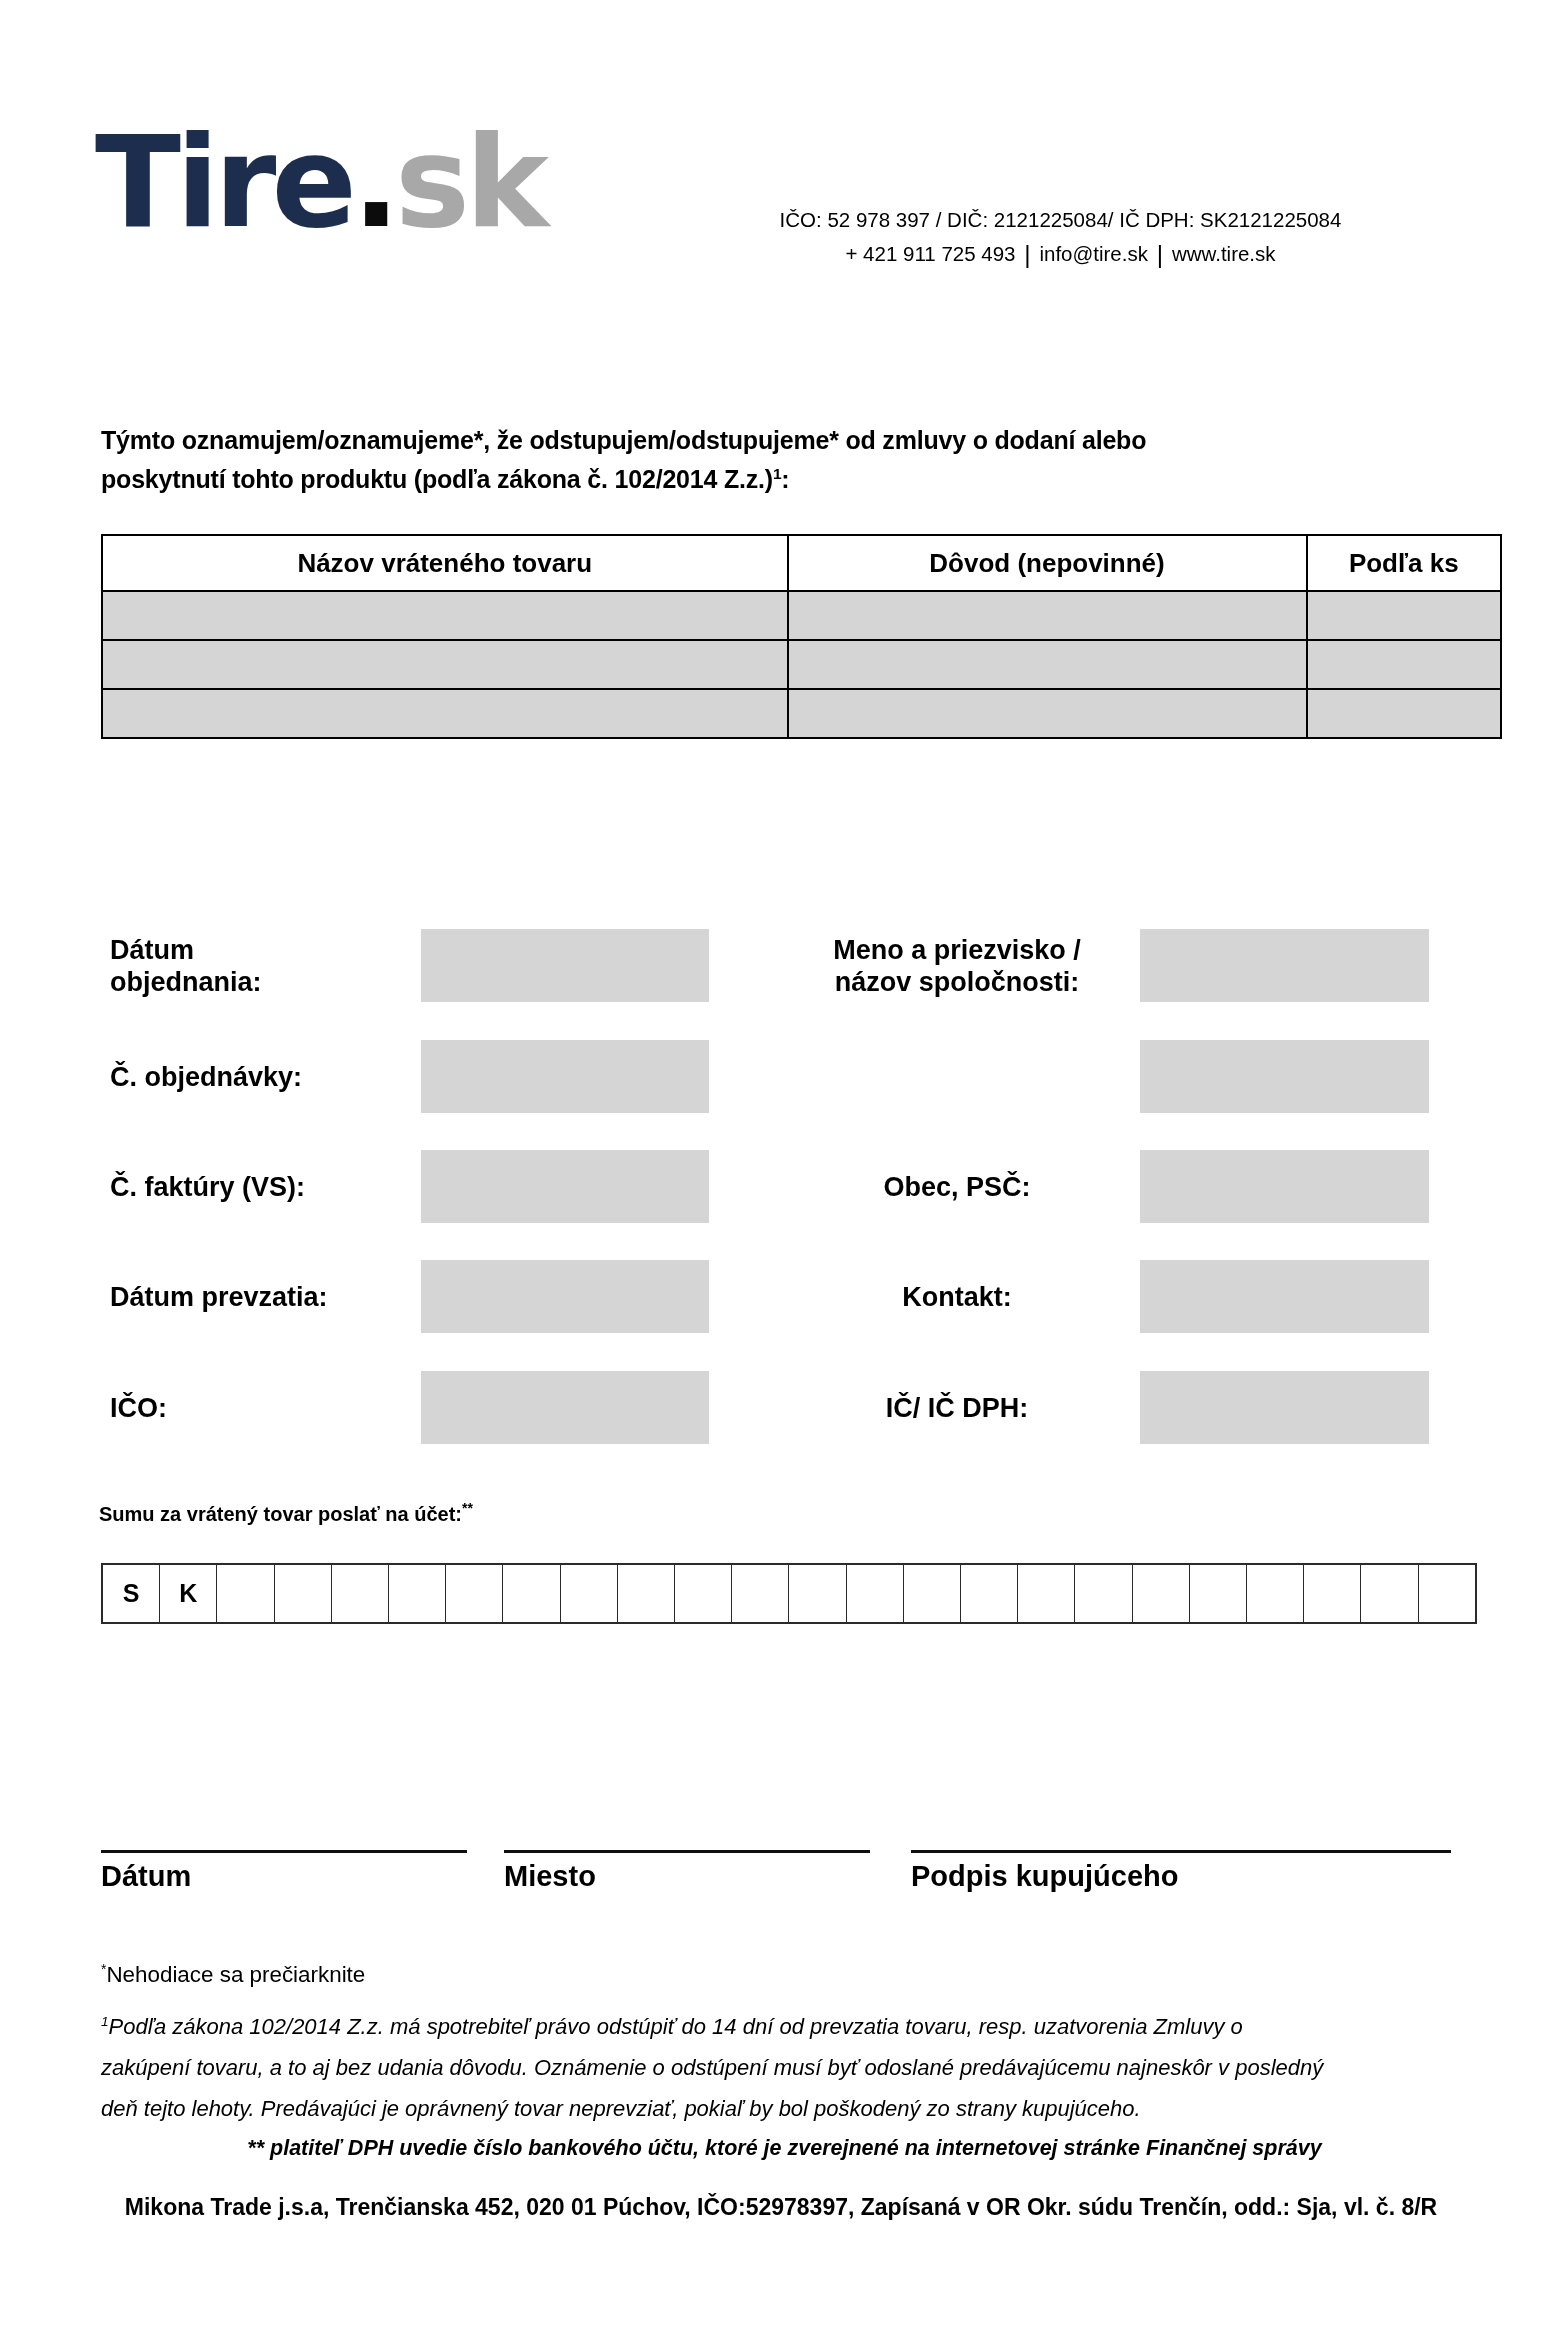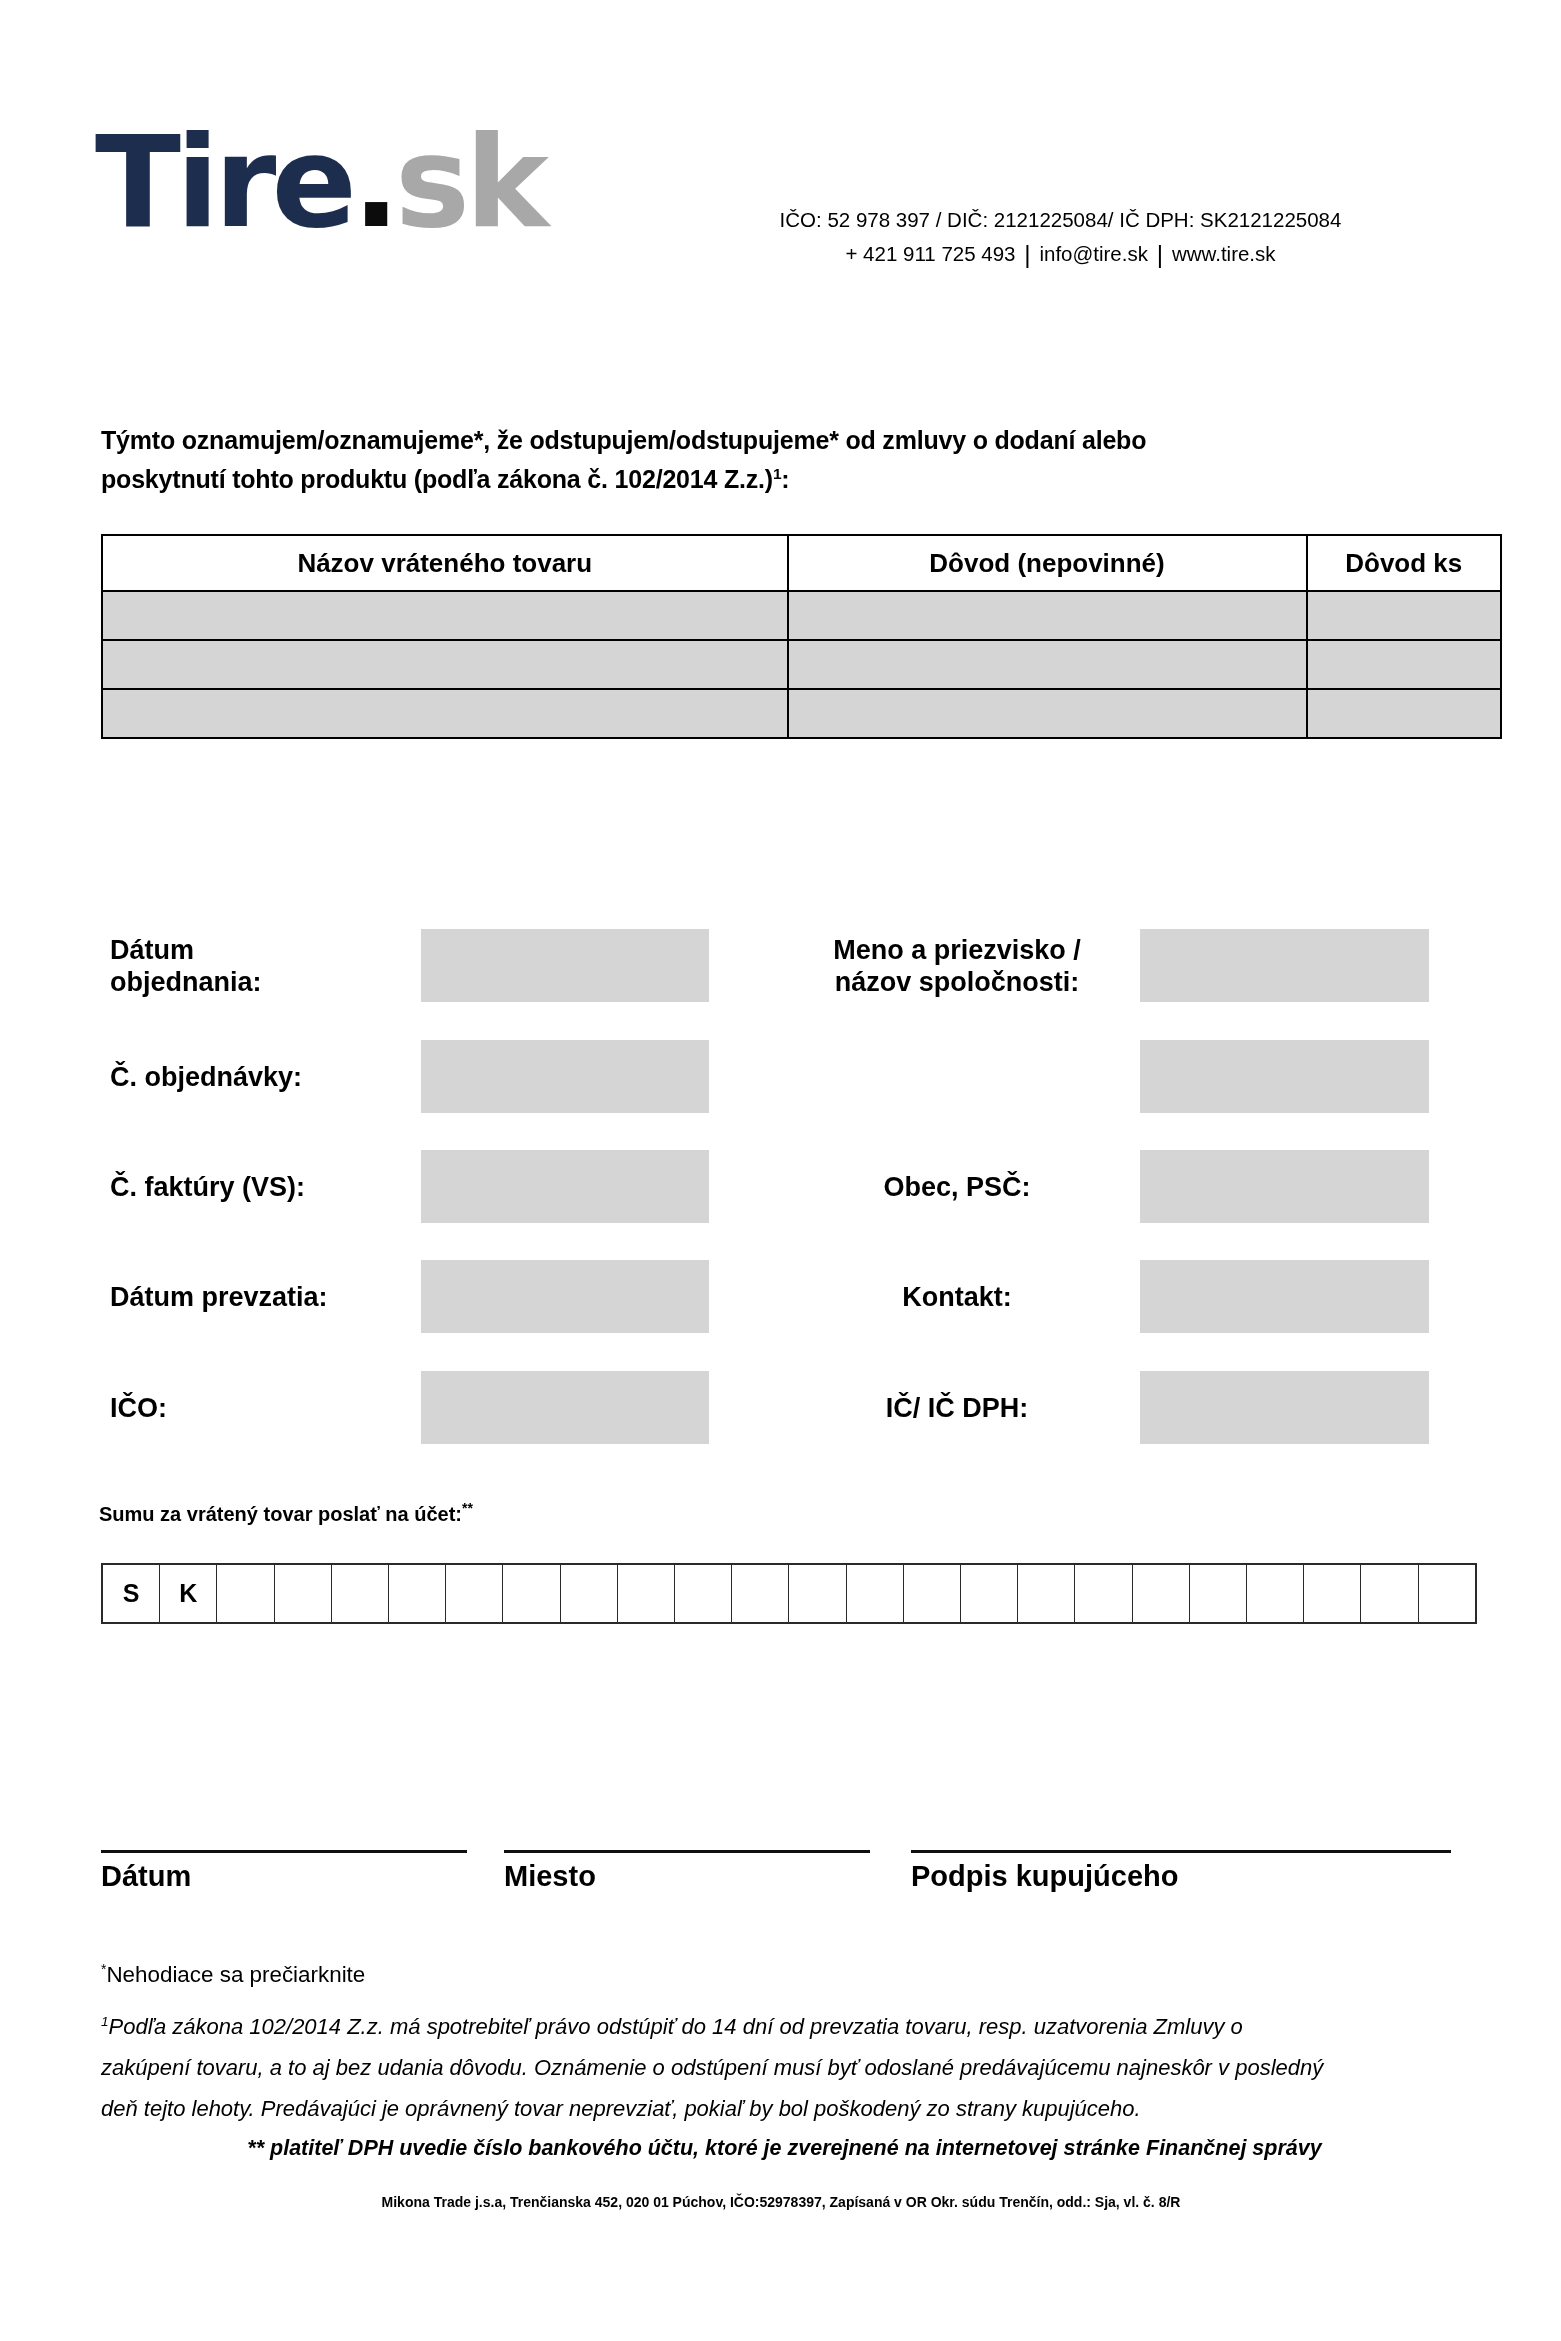--- a/index.html
+++ b/index.html
@@ -62,21 +62,21 @@
   .sig-label { margin-top:6.8px; font-size:29px; font-weight:bold; }
 
   
   .footnote1 { position:absolute; left:101px; top:1962px; font-size:22.4px; }
   .footnote2 { position:absolute; left:101px; top:2006px; width:1395px; font-size:22px; font-style:italic;
                line-height:41px; }
   .footnote2 .body { white-space:pre-line; }
   .footnote3 { position:absolute; left:87px; top:2136px; width:1395px; font-size:21.5px;
                font-style:italic; font-weight:bold;text-align:center; }
   .company-line { position:absolute; left:59px; top:2194px; width:1444px; text-align:center;
-                  font-size:14px; font-weight:bold; }
+                  font-size:23px; font-weight:bold; }
 </style>
 </head>
 <body>
 
 <div class="page">
 
   <div class="logo">
     <span class="logo-main">Tire</span><span class="logo-dot">.</span><span class="logo-suffix">sk</span>
   </div>
 
@@ -90,21 +90,21 @@
   <div class="intro">
     <div>Týmto oznamujem/oznamujeme*, že odstupujem/odstupujeme* od zmluvy o dodaní alebo</div>
     <div><span>poskytnutí tohto produktu (podľa zákona č. 102/2014 Z.z.)</span><span class="sup">1</span><span>:</span></div>
   </div>
 
   <table class="goods-table">
     <thead>
       <tr>
           <th>Názov vráteného tovaru</th>
           <th>Dôvod (nepovinné)</th>
-          <th>Dôvod ks</th>
+          <th>Podľa ks</th>
         </tr>
     </thead>
     <tbody>
         <tr>
           <td></td>
           <td></td>
           <td></td>
         </tr>
         <tr>
           <td></td>

